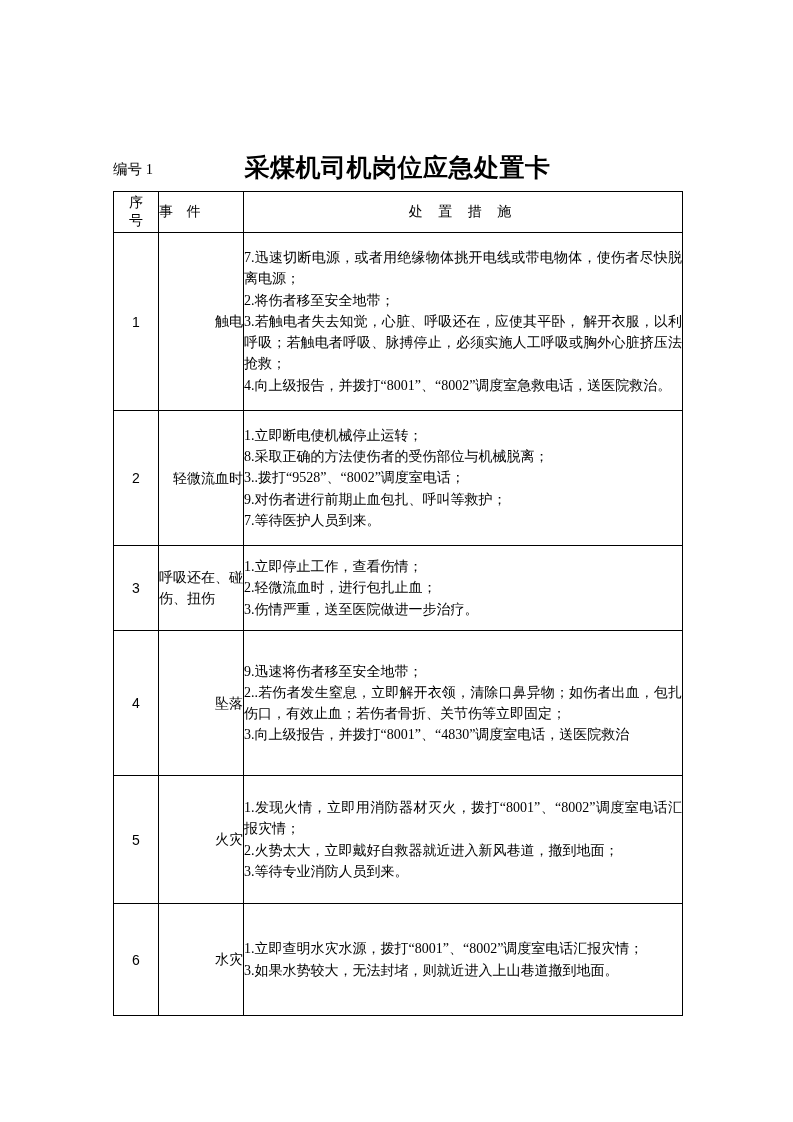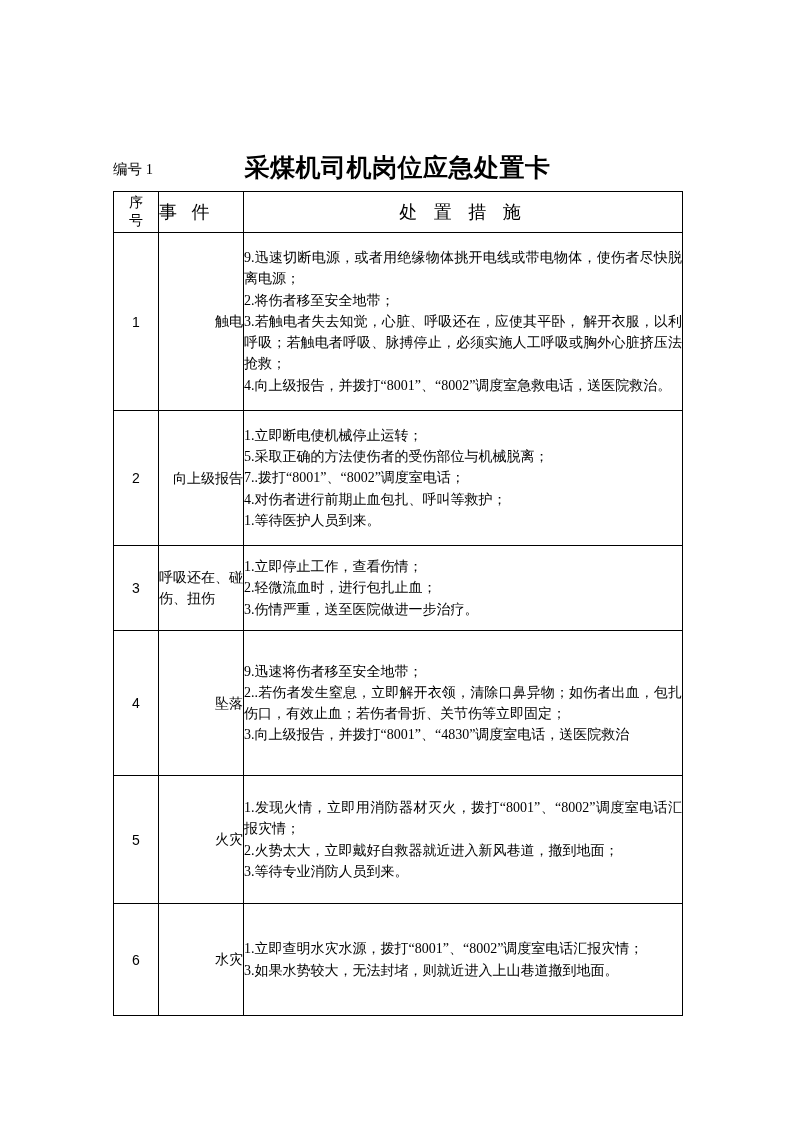--- a/index.html
+++ b/index.html
@@ -77,28 +77,28 @@
 
   
   tr.head td { height: 40px; }
   .h-no {
     text-align: center;
     font-size: 14px;
     line-height: 18px;
     padding: 2px 0 1px 0;
   }
   .h-event {
-    font-size: 18px;
+    font-size: 14px;
     line-height: 18px;
     padding-left: 9px;
     letter-spacing: 5px;
   }
   .h-meas {
     text-align: center;
-    font-size: 18px;
+    font-size: 14px;
     line-height: 18px;
     letter-spacing: 6px;
     padding-left: 6px;
   }
 
   
   .cell-no {
     text-align: center;
     font-size: 14px;
     font-family: "Liberation Sans", "DejaVu Sans", sans-serif;
@@ -150,36 +150,36 @@
           <span>号</span>
         </td>
         <td class="h-event">事 件</td>
         <td class="h-meas">处 置 措 施</td>
       </tr>
 
       <tr style="height:178px">
         <td class="cell-no">1</td>
         <td class="cell-event">触电</td>
         <td class="cell-meas">
-          <span class="ln">9.迅速切断电源，或者用绝缘物体挑开电线或带电物体，使伤者尽快脱离电源；</span>
+          <span class="ln">7.迅速切断电源，或者用绝缘物体挑开电线或带电物体，使伤者尽快脱离电源；</span>
           <span class="ln">2.将伤者移至安全地带；</span>
           <span class="ln">3.若触电者失去知觉，心脏、呼吸还在，应使其平卧， 解开衣服，以利呼吸；若触电者呼吸、脉搏停止，必须实施人工呼吸或胸外心脏挤压法抢救；</span>
           <span class="ln">4.向上级报告，并拨打“8001”、“8002”调度室急救电话，送医院救治。</span>
         </td>
       </tr>
 
       <tr style="height:135px">
         <td class="cell-no">2</td>
-        <td class="cell-event">向上级报告</td>
+        <td class="cell-event">轻微流血时</td>
         <td class="cell-meas">
           <span class="ln">1.立即断电使机械停止运转；</span>
-          <span class="ln">5.采取正确的方法使伤者的受伤部位与机械脱离；</span>
-          <span class="ln">7..拨打“8001”、“8002”调度室电话；</span>
-          <span class="ln">4.对伤者进行前期止血包扎、呼叫等救护；</span>
-          <span class="ln">1.等待医护人员到来。</span>
+          <span class="ln">8.采取正确的方法使伤者的受伤部位与机械脱离；</span>
+          <span class="ln">3..拨打“9528”、“8002”调度室电话；</span>
+          <span class="ln">9.对伤者进行前期止血包扎、呼叫等救护；</span>
+          <span class="ln">7.等待医护人员到来。</span>
         </td>
       </tr>
 
       <tr style="height:85px">
         <td class="cell-no">3</td>
         <td class="cell-event justify">呼吸还在、碰伤、扭伤</td>
         <td class="cell-meas">
           <span class="ln">1.立即停止工作，查看伤情；</span>
           <span class="ln">2.轻微流血时，进行包扎止血；</span>
           <span class="ln">3.伤情严重，送至医院做进一步治疗。</span>

